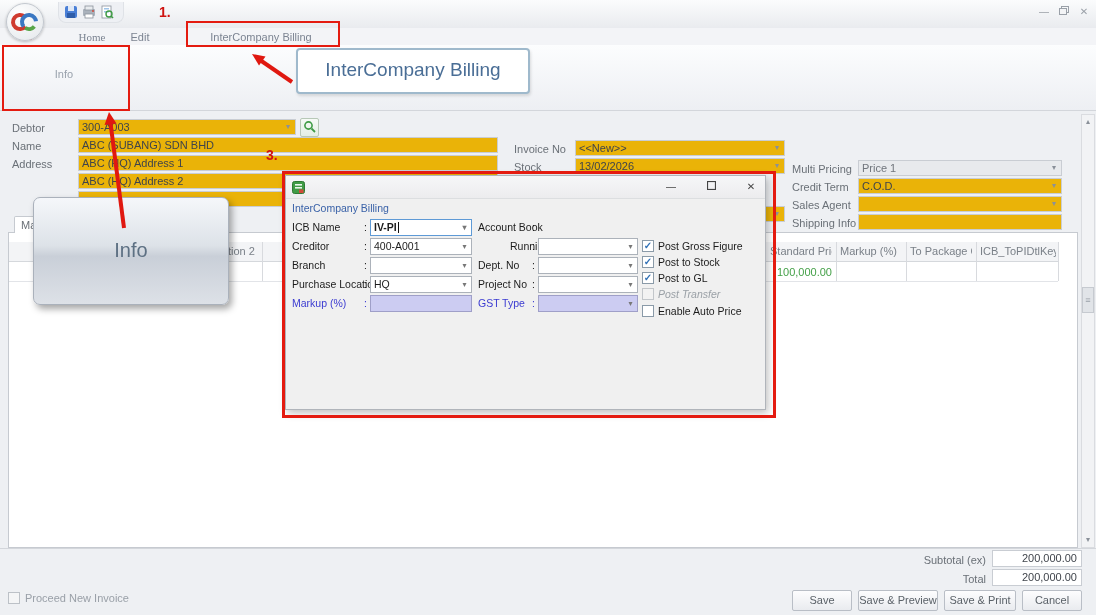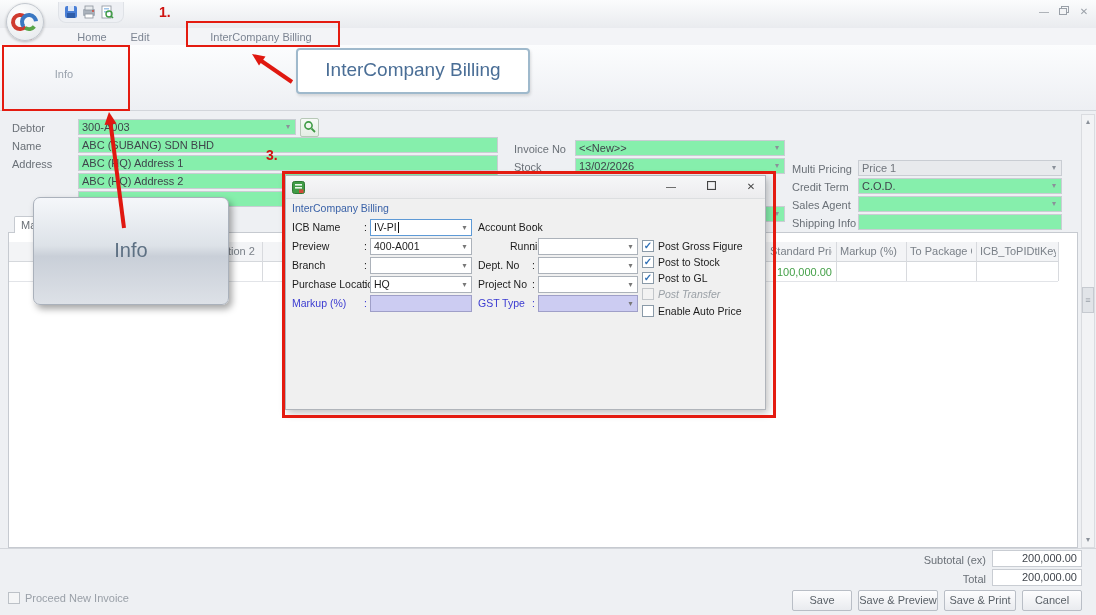--- a/index.html
+++ b/index.html
@@ -16,21 +16,21 @@
   .ribbon{left:0;top:45px;width:1096px;height:65px;background:linear-gradient(#fcfdfe,#edeff3);
           border-bottom:1px solid #d3d6db;}
   .logo{left:6px;top:3px;width:36px;height:36px;border-radius:50%;z-index:50;
         background:radial-gradient(circle at 35% 30%,#ffffff,#e3e7eb);border:1px solid #c3c8cf;
         box-shadow:0 1px 3px rgba(0,0,0,.25);}
   .qat{left:58px;top:2px;width:64px;height:20px;border-radius:0 0 8px 8px;background:#eef0f4;
        border:1px solid #dfe2e7;border-top:none;}
   .qicon{top:5px;width:14px;height:14px;}
   
   .lbl{color:#6a7077;line-height:16px;}
-  .fld{position:absolute;height:16px;background:#86efac;border:1px solid #c9cdd3;box-sizing:border-box;
+  .fld{position:absolute;height:16px;background:#eab308;border:1px solid #c9cdd3;box-sizing:border-box;
        padding:0 3px;line-height:14px;color:#3f444b;white-space:nowrap;overflow:hidden;}
   .fld .dd{position:absolute;right:1px;top:0px;width:12px;height:14px;color:#8a9099;
            font-size:8px;line-height:14px;text-align:center;}
   .dd::before{content:"▾";}
   .disfld{background:#e8eaed;color:#70757c;}
   
   .panel{left:8px;top:232px;width:1070px;height:316px;background:#fff;border:1px solid #c6cad0;box-sizing:border-box;}
   .gridhead{background:#f3f4f6;border-bottom:1px solid #d5d8dc;box-sizing:border-box;color:#7a8088;
             line-height:19px;padding:0 4px;white-space:nowrap;overflow:hidden;}
   .vline{position:absolute;width:1px;background:#d8dade;}
@@ -117,21 +117,21 @@
 
   <div class="abs logo">
     <svg width="34" height="34">
       <circle cx="13" cy="18" r="7" fill="none" stroke="#cf3b2f" stroke-width="4" stroke-dasharray="33 11" transform="rotate(40 13 18)"></circle>
       <circle cx="22" cy="18" r="7" fill="none" stroke="#3a77c2" stroke-width="4" stroke-dasharray="26 18" transform="rotate(140 22 18)"></circle>
       <circle cx="22" cy="18" r="7" fill="none" stroke="#58a548" stroke-width="4" stroke-dasharray="10 34" transform="rotate(40 22 18)"></circle>
     </svg>
   </div>
 
   <div class="abs tabrow"></div>
-  <div class="abs ribtab" style="left:70px;width:44px;">Home</div>
+  <div class="abs ribtab" style="left:70px;width:44px;font-family:Liberation Serif, serif;">Home</div>
   <div class="abs ribtab" style="left:120px;width:40px;">Edit</div>
   <div class="abs ribtab" style="left:192px;width:138px;">InterCompany Billing</div>
 
   <div class="abs ribbon"></div>
   <div class="abs" style="left:2px;top:68px;width:124px;text-align:center;color:#9aa2ad;z-index:5;">Info</div>
 
   <div class="abs lbl" style="left:12px;top:120px;">Debtor</div>
   <div class="fld" style="left:78px;top:119px;width:218px;padding-right:14px;">
     <span>300-A003</span>
     <span class="dd"></span>
@@ -254,26 +254,26 @@
       <svg width="9" height="9">
           <rect x="0.5" y="0.5" width="8" height="8" fill="none" stroke="#444" stroke-width="1.2"></rect>
         </svg>
     </div>
     <div class="dctl" style="left:452px;">✕</div>
 
     <div class="abs" style="left:6px;top:26px;color:#3a62a8;font-size:10.5px;">InterCompany Billing</div>
 
     <div class="dlbl" style="left:6px;top:43px;">ICB Name</div>
     <div class="dlbl" style="left:78px;top:43px;">:</div>
-    <div class="dfld" style="left:84px;top:43px;width:102px;padding-right:30px;border-color:#5e9ad6;">
+    <div class="dfld" style="left:84px;top:43px;width:102px;padding-right:30px;border-color:#5e9ad6;font-weight:bold;">
       <span>IV-PI</span><span class="cursorbar"></span>
       <span class="dd"></span>
     </div>
 
-    <div class="dlbl" style="left:6px;top:62px;">Preview</div>
+    <div class="dlbl" style="left:6px;top:62px;">Creditor</div>
     <div class="dlbl" style="left:78px;top:62px;">:</div>
     <div class="dfld" style="left:84px;top:62px;width:102px;padding-right:13px;">
       <span>400-A001</span>
       <span class="dd"></span>
     </div>
 
     <div class="dlbl" style="left:6px;top:81px;">Branch</div>
     <div class="dlbl" style="left:78px;top:81px;">:</div>
     <div class="dfld" style="left:84px;top:81px;width:102px;padding-right:13px;">
       <span></span>

